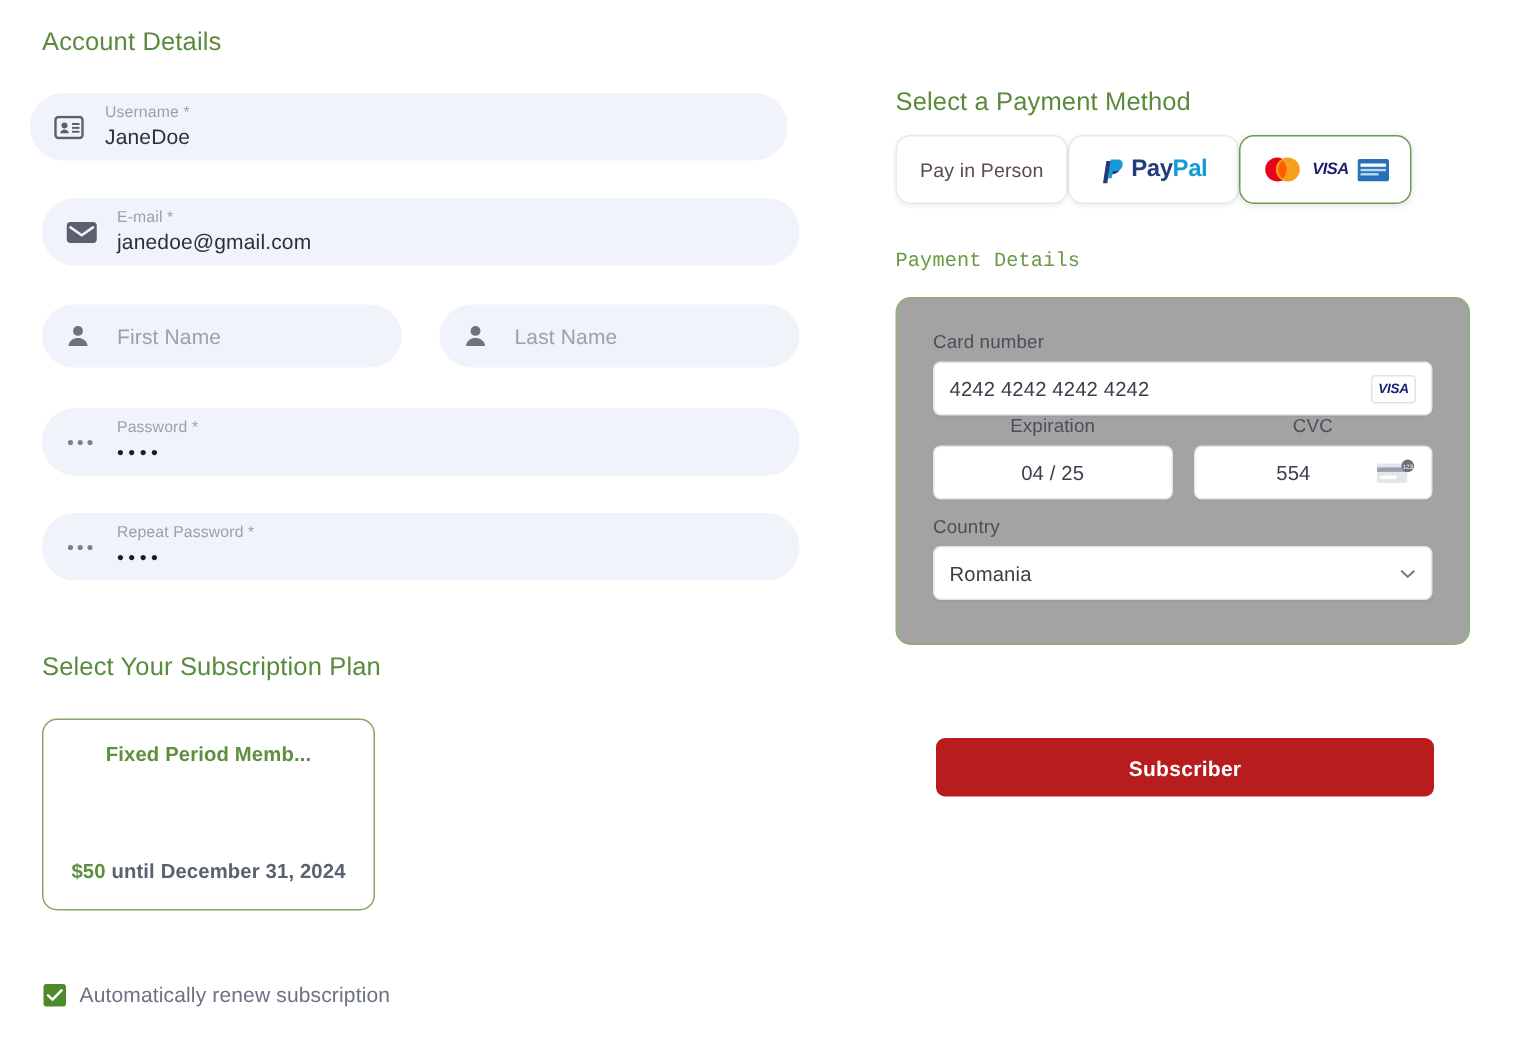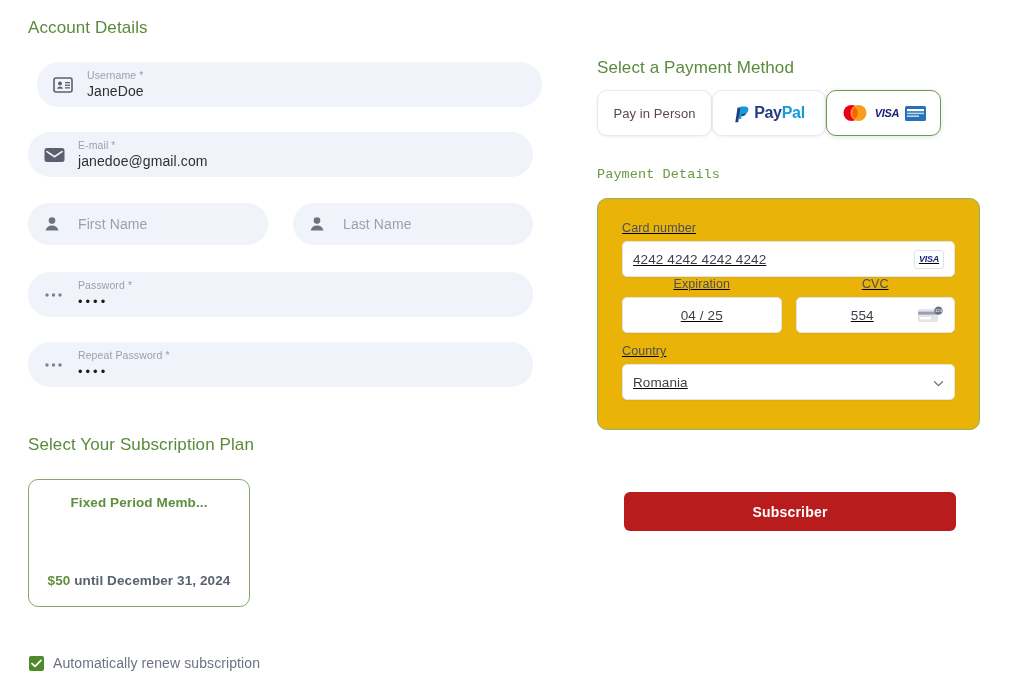--- a/index.html
+++ b/index.html
@@ -58,21 +58,21 @@
     line-height: 19px;
     letter-spacing: 0.1px;
   }
   .dots {
     font-size: 13px;
     color: #1b1c20;
     letter-spacing: 3px;
     line-height: 19px;
   }
 
-  #field-username { left: 37px; top: 62px; width: 505px; height: 45px; }
+  #field-username { left: 20px; top: 62px; width: 505px; height: 45px; }
   #field-email    { left: 28px; top: 132px; width: 505px; height: 45px; }
   #field-first    { left: 28px; top: 203px; width: 240px; height: 42px; }
   #field-last     { left: 293px; top: 203px; width: 240px; height: 42px; }
   #field-password { left: 28px; top: 272px; width: 505px; height: 45px; }
   #field-repeat   { left: 28px; top: 342px; width: 505px; height: 45px; }
 
   #subscription-heading { position: absolute; left: 28px; top: 435px; }
 
   .plan-card {
     position: absolute;
@@ -151,23 +151,22 @@
   .paypal-word .p2 { color: #179bd7; }
 
   #payment-details-heading { position: absolute; left: 27px; top: 167px; font-family: Liberation Mono, monospace; }
 
   .pd-card {
     position: absolute;
     left: 27px; top: 198px;
     width: 383px; height: 232px;
     border: 1px solid #8db26d;
     border-radius: 10px;
-    background: #eab308;
+    background: #a3a3a3;
     padding: 22px 24px;
-    text-decoration: underline;
   }
   .pd-label {
     font-size: 12.5px;
     color: #4a4f59;
     margin-bottom: 6px;
     letter-spacing: 0.1px;
   }
   .pd-input {
     height: 36px;
     border: 1px solid #e3e5ea;

